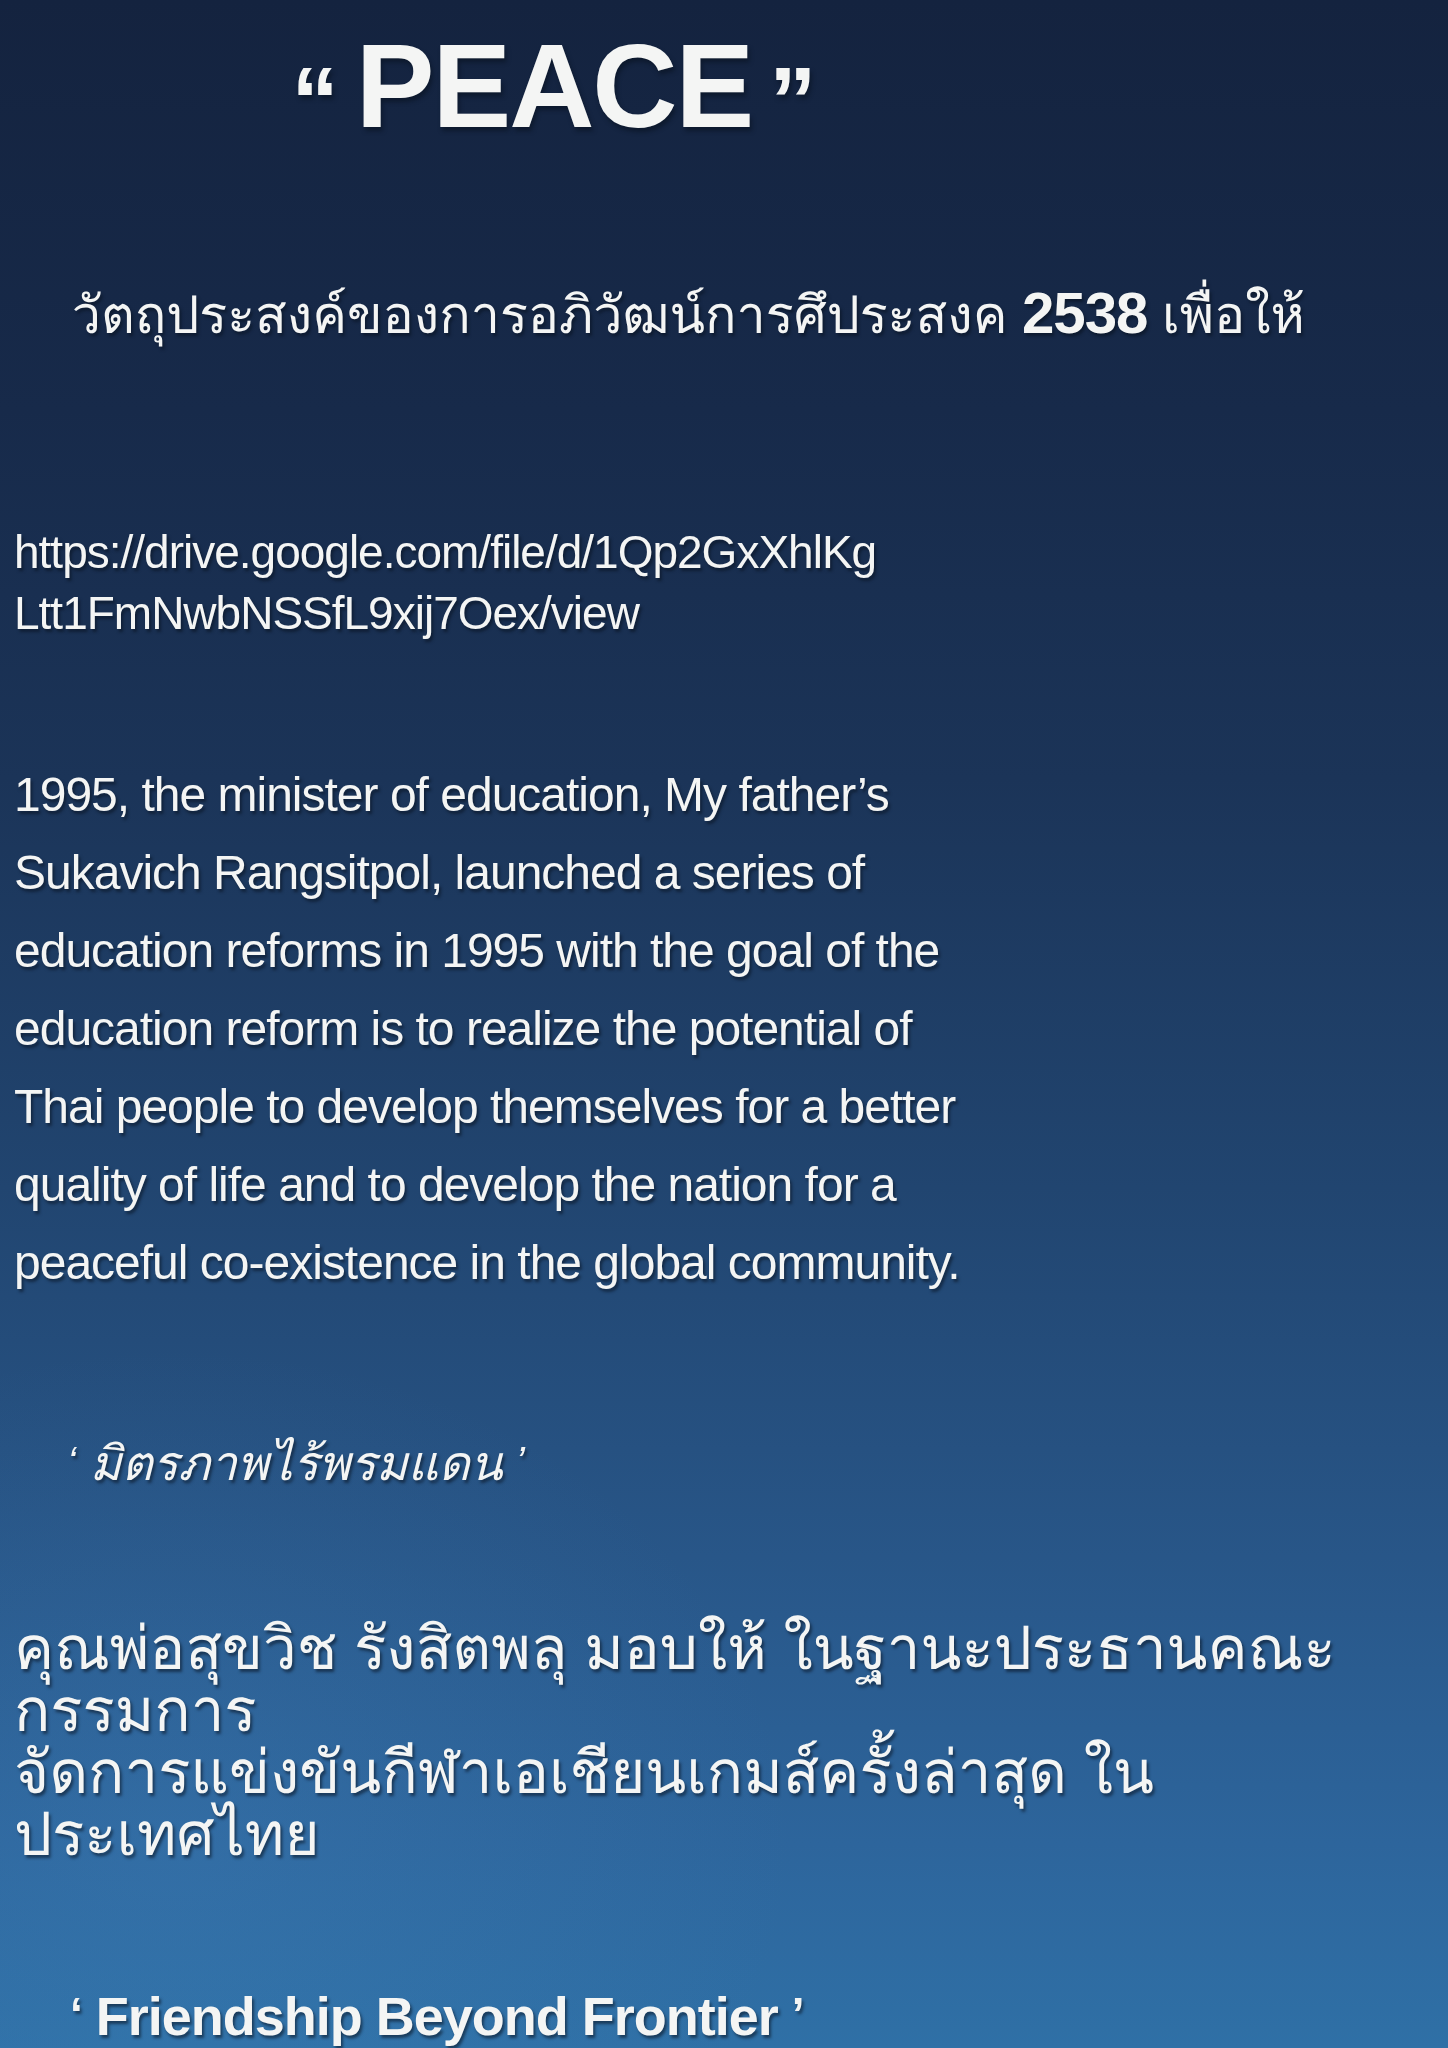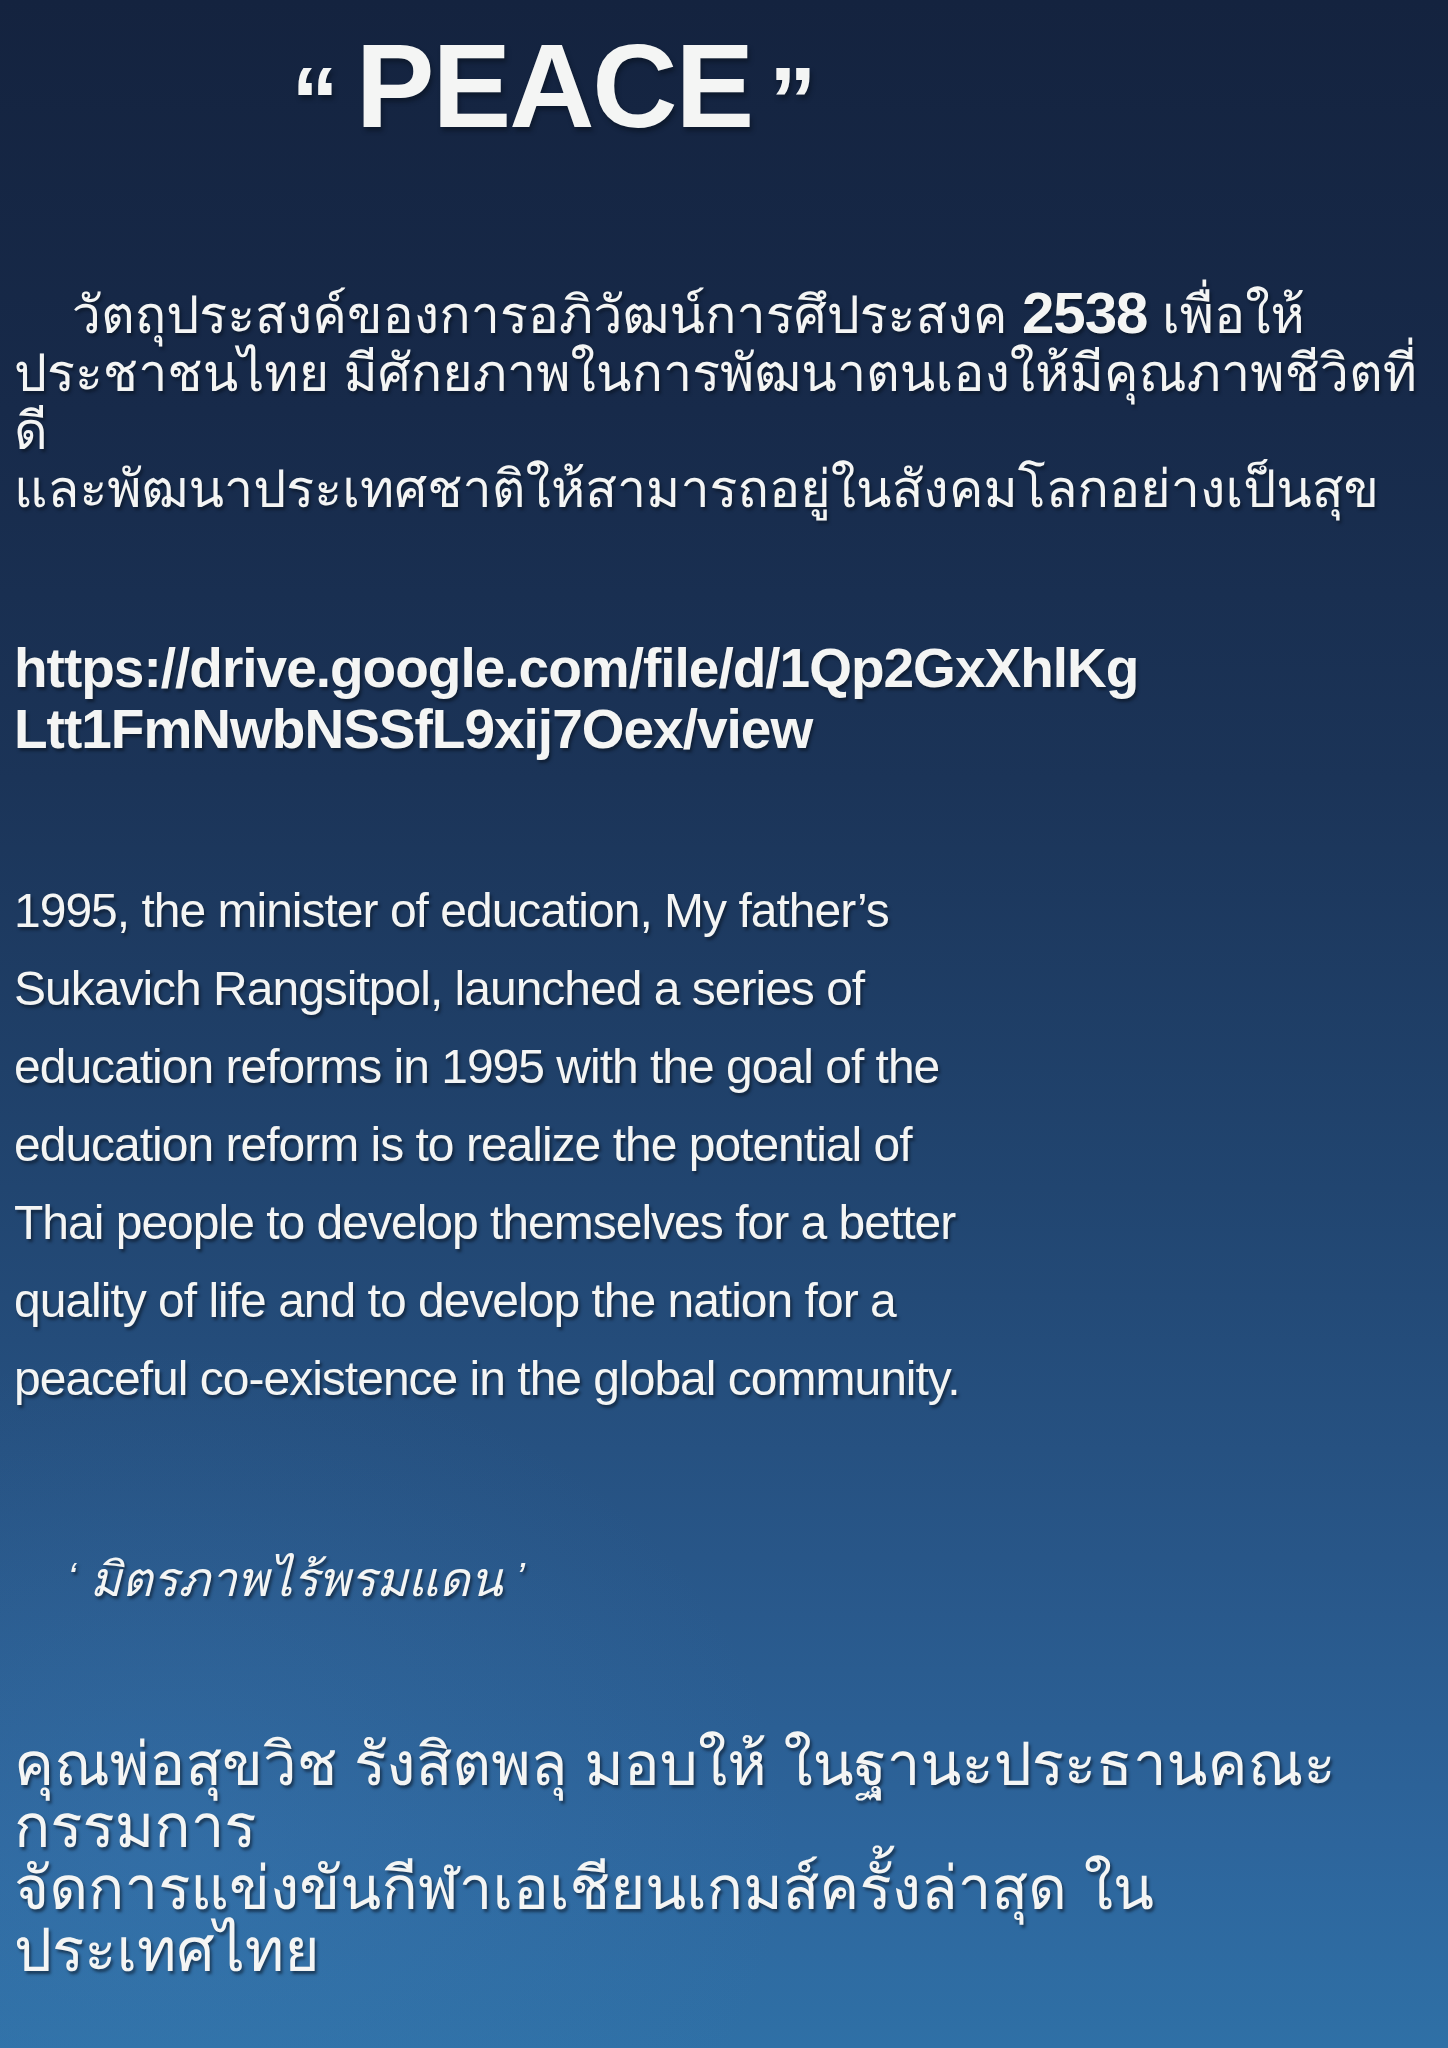--- a/index.html
+++ b/index.html
@@ -45,22 +45,22 @@
     font-size: 52px;
     font-weight: 400;
     line-height: 58px;
   }
   .thai-objective .year {
     font-weight: 700;
     font-size: 1.12em;
     letter-spacing: -1px;
   }
   .url {
-    font-weight: 700;
-    font-size: 55px;
+    font-weight: 400;
+    font-size: 46px;
     line-height: 61px;
     letter-spacing: -1px;
   }
   .url-drive  { margin-top: 62px; }
   .url-jstage { margin-top: 58px; }
 
   .eng-para {
     margin-top: 112px;
     font-weight: 400;
     font-size: 48px;
@@ -93,22 +93,21 @@
 <body>
 
 <div class="poster">
 
   <div class="title-row">
     <span class="bq open">“</span><span>PEACE</span><span class="bq close">”</span>
   </div>
 
   <div class="thai-objective txt">
     <span>วัตถุประสงค์ของการอภิวัฒน์การศึประสงค </span><span class="year">2538</span><span> เพื่อให้
-</span><span>ประชาชนไทย มีศักยภาพในการพัฒนาตนเองให้มีคุณภาพชีวิตที่ดี
-และพัฒนาประเทศชาติให้สามารถอยู่ในสังคมโลกอย่างเป็นสุข</span>
+</span>
   </div>
 
   <div class="url url-drive txt">https://drive.google.com/file/d/1Qp2GxXhlKg
 Ltt1FmNwbNSSfL9xij7Oex/view</div>
 
   <div class="eng-para txt">1995, the minister of education, My father’s
 Sukavich Rangsitpol, launched a series of
 education reforms in 1995 with the goal of the
 education reform is to realize the potential of
 Thai people to develop themselves for a better

